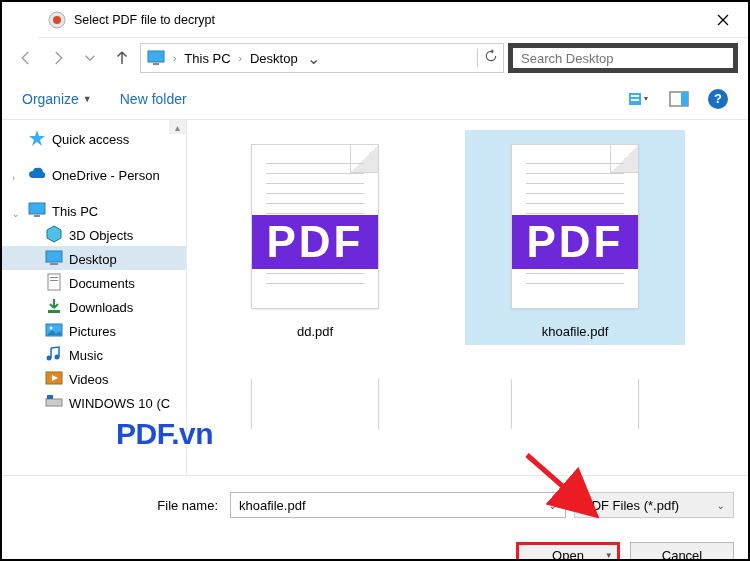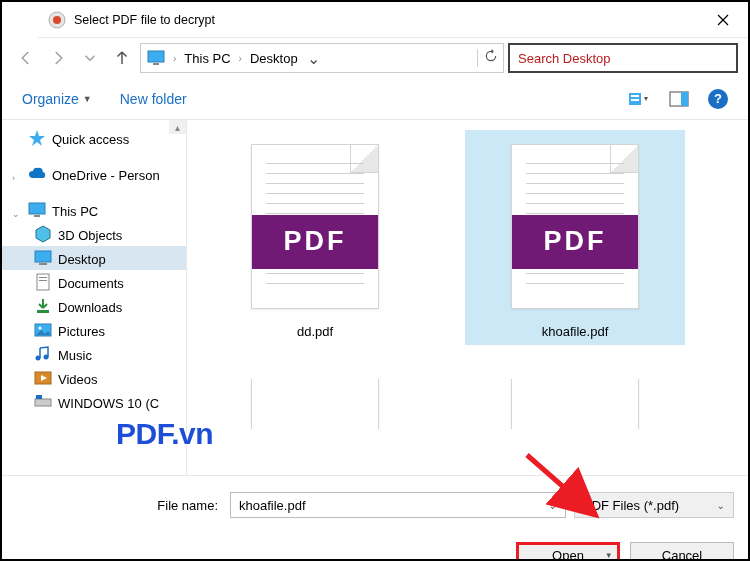--- a/index.html
+++ b/index.html
@@ -11,47 +11,47 @@
   .navrow { height: 40px; display: flex; align-items: center; padding: 0 10px; gap: 4px; }
   .nav-btn { width: 28px; height: 28px; display: flex; align-items: center; justify-content: center; color: #a0a0a0; }
   .nav-up { color: #555; }
   .nav-btn svg { width: 18px; height: 18px; }
   .address { flex: 1; height: 30px; border: 1px solid #ccc; display: flex; align-items: center; padding: 0 6px; gap: 8px; }
   .address .pc-icon { width: 18px; height: 16px; }
   .address .crumb { font-size: 13px; color: #000; }
   .address .sep { color: #888; font-size: 10px; }
   .address .dd { color: #555; width: 16px; text-align: center; }
   .address .refresh { color: #555; width: 20px; text-align: center; border-left: 1px solid #ccc; padding-left: 6px; margin-left: auto; }
-  .searchbox { width: 230px; height: 30px; border: 2px solid #404040; display: flex; align-items: center; padding: 0 8px; color: #b91c1c; font-size: 13px; }
+  .searchbox { width: 230px; height: 30px; border: 5px solid #404040; display: flex; align-items: center; padding: 0 8px; color: #737373; font-size: 13px; }
   .toolbar { height: 42px; display: flex; align-items: center; padding: 0 20px; border-bottom: 1px solid #e8e8e8; }
   .tlink { color: #1a6fc4; font-size: 14px; display: flex; align-items: center; gap: 4px; margin-right: 28px; }
   .tlink .caret { font-size: 9px; color: #555; }
   .tool-right { margin-left: auto; display: flex; align-items: center; gap: 18px; }
   .tool-icon { width: 22px; height: 22px; display: flex; align-items: center; justify-content: center; }
   .help-icon { width: 20px; height: 20px; border-radius: 50%; background: #1a6fc4; color: #fff; display: flex; align-items: center; justify-content: center; font-size: 13px; font-weight: bold; }
   .body { display: flex; height: 355px; }
   .sidebar { width: 185px; border-right: 1px solid #e8e8e8; padding: 6px 0; overflow: hidden; position: relative; }
   .side-scroll { position: absolute; right: 0; top: 0; width: 17px; height: 14px; background: #f0f0f0; display: flex; align-items: center; justify-content: center; color: #888; font-size: 10px; }
   .tree-item { display: flex; align-items: flex-end; padding: 3px 6px 3px 10px; font-size: 13px; gap: 6px; cursor: default; }
-  .tree-item.indent { padding-left: 32px; }
+  .tree-item.indent { padding-left: 43px; }
   .tree-item.selected { background: #d8e6f2; }
   .tree-item .ticon { width: 18px; height: 18px; display: flex; align-items: center; justify-content: center; flex-shrink: 0; }
   .tree-item .exp { width: 10px; font-size: 9px; color: #888; }
   .tree-group { margin-bottom: 12px; }
   .filearea { flex: 1; padding: 10px 18px; display: flex; flex-wrap: wrap; gap: 28px 40px; align-content: flex-start; overflow: hidden; }
   .file { width: 220px; display: flex; flex-direction: column; align-items: center; gap: 8px; padding: 6px; }
   .file.selected { background: #cce8f7; }
   .file .thumb { width: 150px; height: 180px; position: relative; display: flex; align-items: center; justify-content: center; }
   .file.partial .thumb { height: 50px; overflow: hidden; }
   .file.partial .thumb .page { margin-top: 0; }
   .page { width: 128px; height: 165px; background: #fff; border: 1px solid #d4d4d4; position: relative; box-shadow: 0 1px 2px rgba(0,0,0,.08); }
   .page .lines { position: absolute; top: 18px; left: 14px; right: 14px; }
   .page .lines div { height: 1px; background: #d0d0d0; margin-bottom: 9px; }
   .page .fold { position: absolute; top: 0; right: 0; width: 28px; height: 28px; background: linear-gradient(135deg, #fff 0 50%, #e8e8e8 50% 100%); border-left: 1px solid #d4d4d4; border-bottom: 1px solid #d4d4d4; }
-  .pdf-band { position: absolute; left: 0; right: 0; top: 70px; height: 54px; background: #701a75; color: #fff; font-weight: bold; font-size: 27px; display: flex; align-items: center; justify-content: center; letter-spacing: 3px; font-family: Arial, sans-serif; }
+  .pdf-band { position: absolute; left: 0; right: 0; top: 70px; height: 54px; background: #6d28d9; color: #fff; font-weight: bold; font-size: 44px; display: flex; align-items: center; justify-content: center; letter-spacing: 3px; font-family: Arial, sans-serif; }
   .file .fname { font-size: 13px; color: #000; }
   .bottom { border-top: 1px solid #e8e8e8; padding: 16px 14px 14px; }
   .row1 { display: flex; align-items: center; gap: 8px; margin-bottom: 24px; }
   .row1 .lbl { width: 206px; text-align: right; font-size: 13px; padding-right: 4px; }
   .combo { border: 1px solid #bbb; height: 26px; display: flex; align-items: center; padding: 0 8px; font-size: 13px; background: #fff; position: relative; }
   .combo .dd { margin-left: auto; color: #555; font-size: 10px; }
   .fname-combo { flex: 1; }
   .filter-combo { width: 160px; background: #f0f0f0; border-color: #ccc; }
   .row2 { display: flex; justify-content: flex-end; gap: 10px; }
   .btn { width: 104px; height: 26px; border: 1px solid #bbb; background: #f0f0f0; font-size: 13px; display: flex; align-items: center; justify-content: center; }

